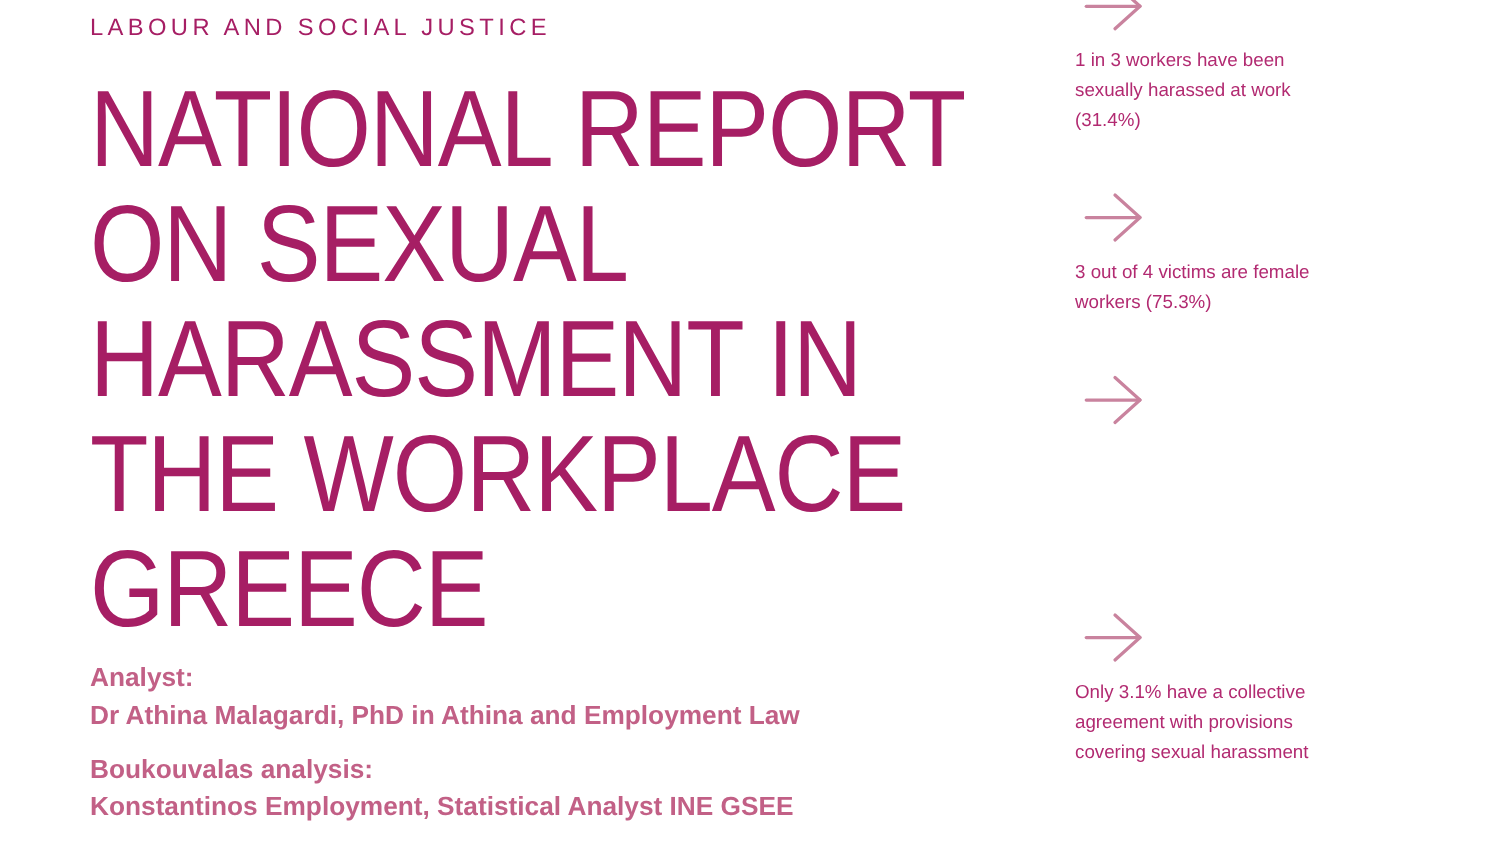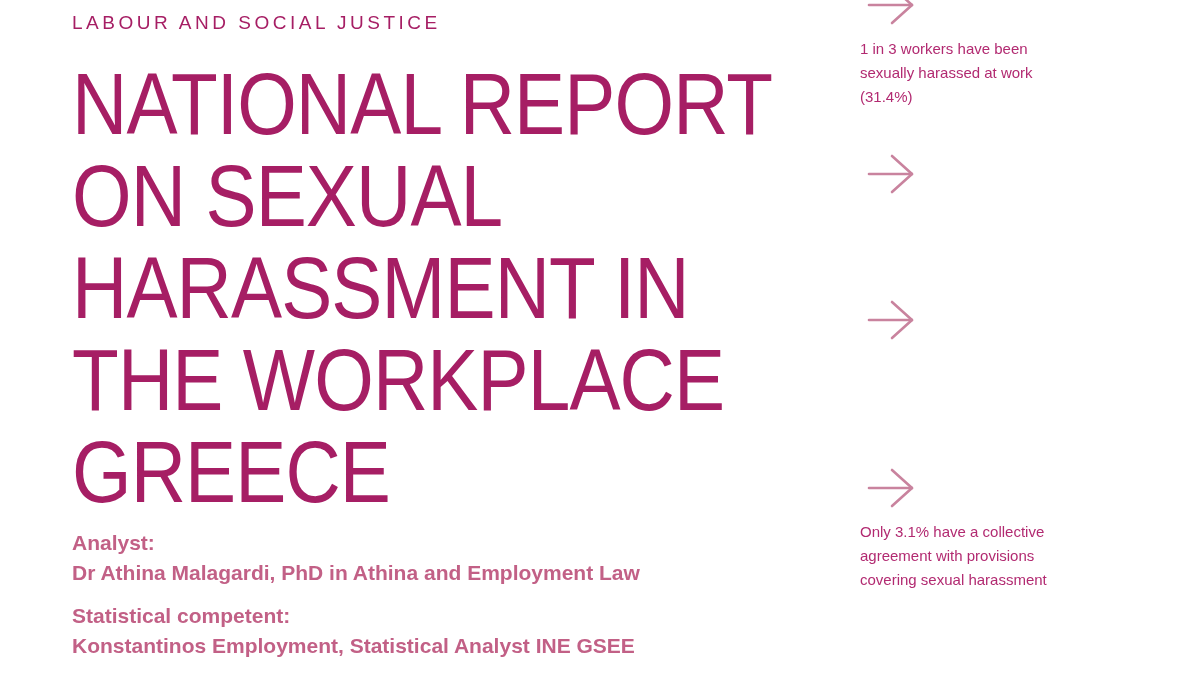--- a/index.html
+++ b/index.html
@@ -94,21 +94,21 @@
 
   <h1 class="title">NATIONAL REPORT
 ON SEXUAL
 HARASSMENT IN
 THE WORKPLACE
 GREECE</h1>
 
   <div class="credits">
     <p>Analyst:</p>
     <p>Dr Athina Malagardi, PhD in Athina and Employment Law</p>
-    <p class="group-gap">Statistical competent:</p>
+    <p class="group-gap">Boukouvalas analysis:</p>
     <p>Konstantinos Employment, Statistical Analyst INE GSEE</p>
   </div>
 
   <aside class="findings">
 
     <div class="finding" style="top:-15px">
       <svg width="52" height="40" viewBox="0 0 52 40">
         <g fill="none" stroke="#c9839e" stroke-width="2.6" stroke-linecap="round">
           <path d="M2 20 H44"></path>
             <path d="M25 2 L45 20"></path>
@@ -121,33 +121,35 @@
     </div>
 
     <div class="finding" style="top:154px">
       <svg width="52" height="40" viewBox="0 0 52 40">
         <g fill="none" stroke="#c9839e" stroke-width="2.6" stroke-linecap="round">
           <path d="M2 20 H44"></path>
             <path d="M25 2 L45 20"></path>
             <path d="M25 38 L45 20"></path>
         </g>
       </svg>
+      <div class="finding-text">3 out of 4 victims are female
+workers (75.3%)</div>
     </div>
 
     <div class="finding" style="top:300px">
       <svg width="52" height="40" viewBox="0 0 52 40">
         <g fill="none" stroke="#c9839e" stroke-width="2.6" stroke-linecap="round">
           <path d="M2 20 H44"></path>
             <path d="M25 2 L45 20"></path>
             <path d="M25 38 L45 20"></path>
         </g>
       </svg>
     </div>
 
-    <div class="finding" style="top:468px">
+    <div class="finding" style="top:490px">
       <svg width="52" height="40" viewBox="0 0 52 40">
         <g fill="none" stroke="#c9839e" stroke-width="2.6" stroke-linecap="round">
           <path d="M2 20 H44"></path>
             <path d="M25 2 L45 20"></path>
             <path d="M25 38 L45 20"></path>
         </g>
       </svg>
       <div class="finding-text">Only 3.1% have a collective
 agreement with provisions
 covering sexual harassment</div>

